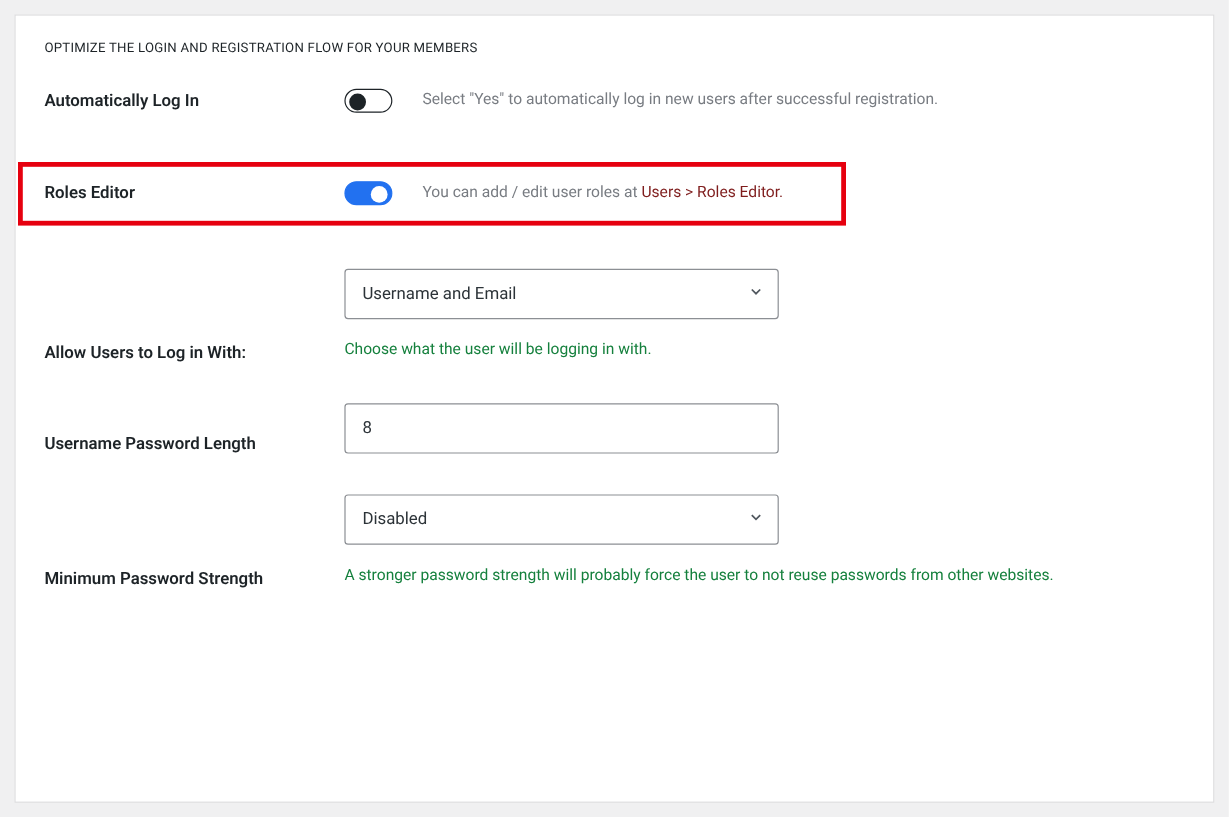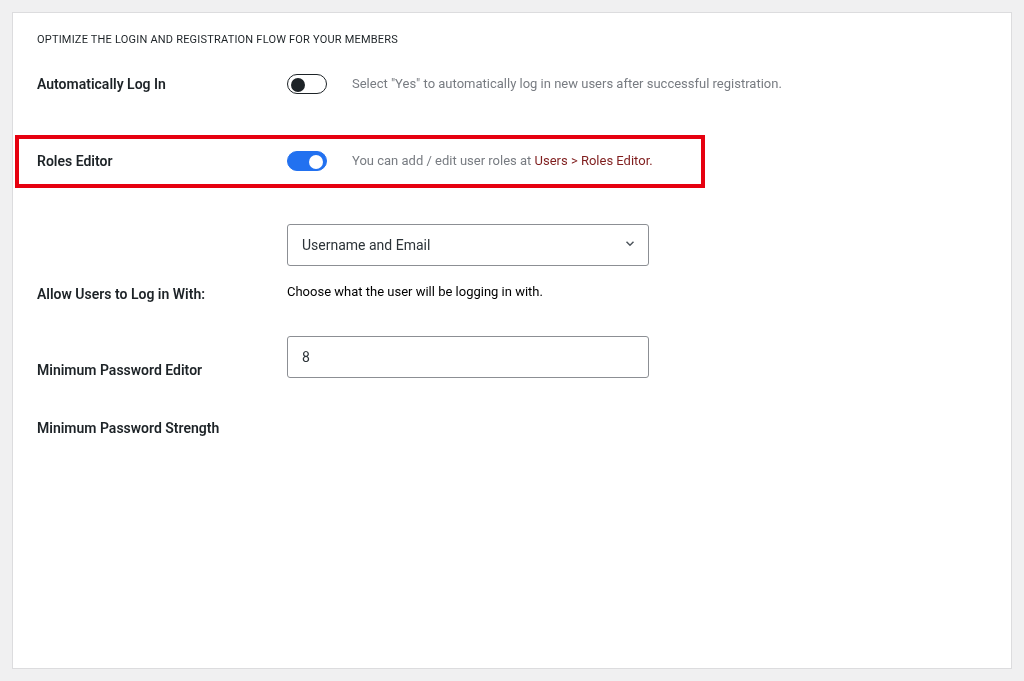--- a/index.html
+++ b/index.html
@@ -141,21 +141,21 @@
       border-radius: 3px;
       padding: 0 14px;
       font-size: 14px;
       color: #2c3338;
       background: #fff;
       font-family: inherit;
     }
     .helper-text {
       margin-top: 16px;
       font-size: 13px;
-      color: #000000;
+      color: #15803d;
       line-height: 1.6;
     }
   </style>
 </head>
 <body>
 
 <div class="panel">
 
   <div class="section-header">OPTIMIZE THE LOGIN AND REGISTRATION FLOW FOR YOUR MEMBERS</div>
 
@@ -192,23 +192,34 @@
           <svg width="14" height="14" viewBox="0 0 24 24" fill="none" stroke="currentColor" stroke-width="2.5">
               <polyline points="6 9 12 15 18 9"></polyline>
             </svg>
         </span>
       </div>
       <div class="helper-text">Choose what the user will be logging in with.</div>
     </div>
   </div>
 
   <div class="row">
-    <div class="label-col">Minimum Password Editor</div>
+    <div class="label-col">Username Password Length</div>
     <div class="field-col">
       <input type="text" class="text-input" value="8" style="">
     </div>
   </div>
 
   <div class="row">
     <div class="label-col">Minimum Password Strength</div>
+    <div class="field-col">
+      <div class="select-wrap">
+        <input type="text" readonly="" class="select-input" value="Disabled" style="">
+        <span class="select-caret">
+          <svg width="14" height="14" viewBox="0 0 24 24" fill="none" stroke="currentColor" stroke-width="2.5">
+              <polyline points="6 9 12 15 18 9"></polyline>
+            </svg>
+        </span>
+      </div>
+      <div class="helper-text">A stronger password strength will probably force the user to not reuse passwords from other websites.</div>
+    </div>
   </div>
 
 </div>
 
 </body></html>

